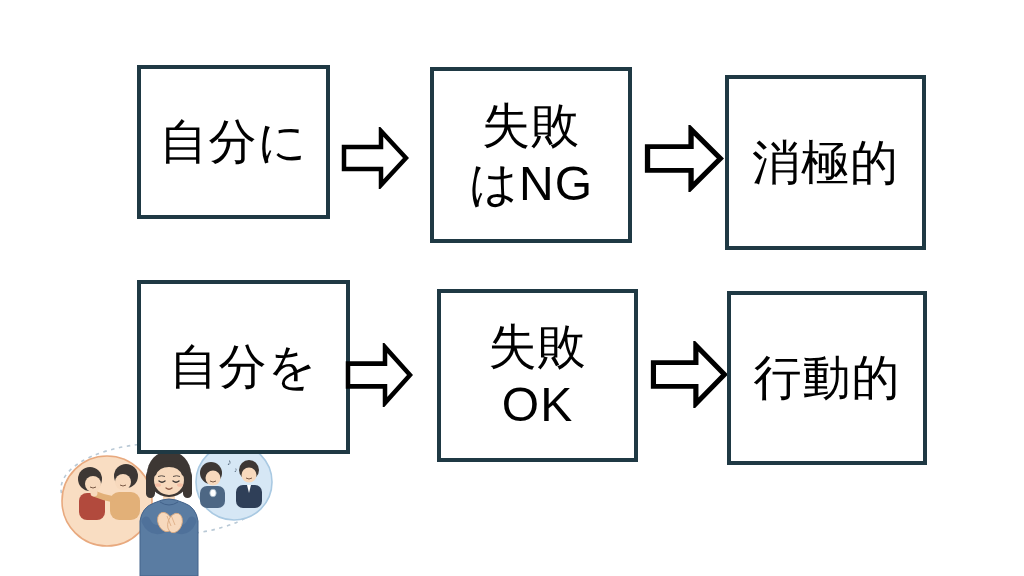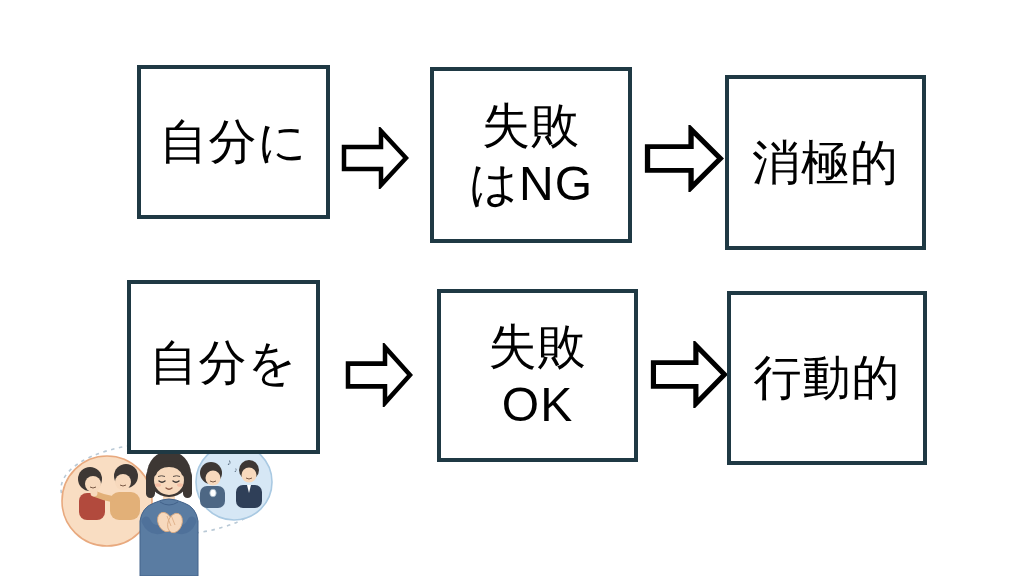--- a/index.html
+++ b/index.html
@@ -149,21 +149,21 @@
       <path d="M3 20 L40 20 L40 4 L65 31 L40 58 L40 42 L3 42 Z" fill="#ffffff" stroke="#000000" stroke-width="4.5" stroke-linejoin="miter"></path>
     </svg>
   </div>
 
   <div class="flowbox" style="left:725px;top:68px;width:201px;height:175px;margin-top:7px;">
     <div class="boxtext">
       <span>消極的</span>
     </div>
   </div>
 
-  <div class="flowbox" style="left:127px;top:280px;width:193px;height:174px;font-family:Liberation Mono, monospace;">
+  <div class="flowbox" style="left:137px;top:280px;width:213px;height:174px;">
     <div class="boxtext">
       <span>自分を</span>
     </div>
   </div>
 
   <div class="arrow" style="left:345px;top:343px;">
     <svg width="68" height="64" viewBox="0 0 68 62" preserveAspectRatio="none">
       <path d="M3 20 L40 20 L40 4 L65 31 L40 58 L40 42 L3 42 Z" fill="#ffffff" stroke="#000000" stroke-width="4.5" stroke-linejoin="miter"></path>
     </svg>
   </div>

